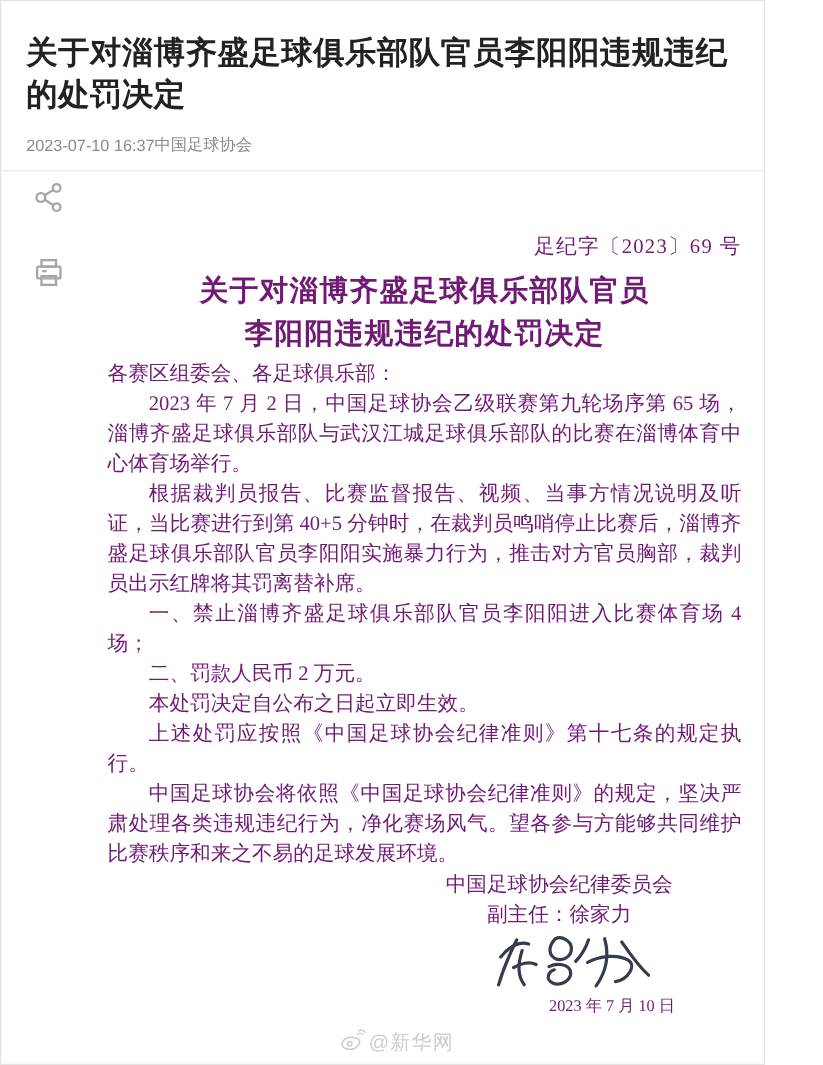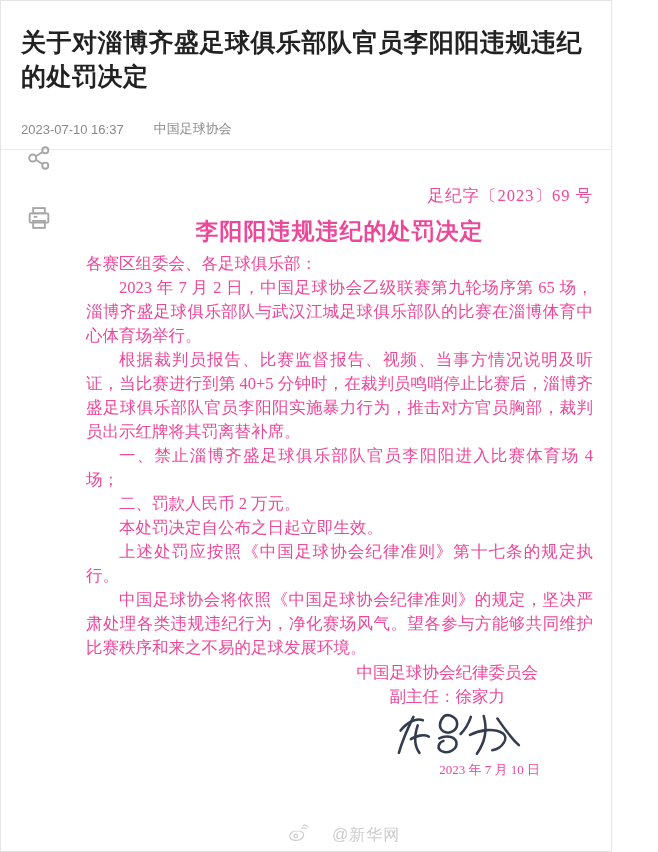--- a/index.html
+++ b/index.html
@@ -20,22 +20,21 @@
     font-family: "Liberation Sans", sans-serif;
     font-weight: 700;
     font-size: 25px;
     line-height: 1.36;
     color: #222222;
     letter-spacing: 0.5px;
   }
   .article-meta {
     display: flex;
     align-items: center;
-    gap: 30px;
-    margin-top: 27px;
+    margin-top: 14px;
     padding-bottom: 11px;
     font-size: 13px;
     color: #8a8a8a;
   }
   .header-divider { border-bottom: 1px solid #ececec; }
   
   .side-tools {
     position: absolute;
     left: 23px;
     top: 143px;
@@ -46,23 +45,23 @@
   }
   .tool-btn {
     width: 30px; height: 30px;
     background: none; border: none; padding: 0;
     cursor: pointer;
     display: flex; align-items: center; justify-content: center;
   }
   .tool-btn svg { stroke: #a6a6a6; fill: none; stroke-width: 1.6; }
   
   .doc {
-    margin: 35px 18px 0 85px;
+    margin: 49px 18px 0 85px;
     font-family: "Liberation Serif", serif;
-    color: #ec4899;
+    color: #701a75;
   }
   .doc-number {
     text-align: right;
     font-size: 16.5px;
     line-height: 22px;
     letter-spacing: 1px;
   }
   .doc-title {
     text-align: center;
     font-weight: 700;
@@ -82,25 +81,25 @@
   .doc p.salutation { text-indent: 0; }
   .signoff { font-size: 16.5px; line-height: 24px; margin-top: 1px; }
   .signoff-org  { text-align: right; padding-right: 55px; }
   .signoff-role { text-align: right; padding-right: 88px; }
   .signature-row { text-align: right; padding-right: 60px; height: 48px; margin-top: 1px; }
   .signature-row svg { stroke: #363c50; fill: none; stroke-width: 3; stroke-linecap: round; }
   .sign-date { text-align: right; padding-right: 53px; font-size: 13px; line-height: 24px; }
   
   .watermark {
     position: absolute;
-    left: 286px;
+    left: 270px;
     bottom: 5px;
     display: flex;
     align-items: center;
-    gap: 23px;
+    gap: 2px;
     color: #cccccc;
     font-size: 16px;
     letter-spacing: 1px;
     z-index: 2;
   }
   .watermark svg { stroke: #cccccc; fill: none; stroke-width: 1.6; }
 </style>
 </head>
 <body>
 
@@ -135,20 +134,21 @@
           <line x1="7.5" y1="11" x2="10.5" y2="11"></line>
           <rect x="7" y="14.5" width="10" height="6"></rect>
         </svg>
       </span>
     </button>
   </div>
 
   <div class="doc">
     <div class="doc-number">足纪字〔2023〕69 号</div>
     <div class="doc-title">
+      <div>关于对淄博齐盛足球俱乐部队官员</div>
       <div>李阳阳违规违纪的处罚决定</div>
     </div>
     <p class="salutation">各赛区组委会、各足球俱乐部：</p>
     <p>2023 年 7 月 2 日，中国足球协会乙级联赛第九轮场序第 65 场，淄博齐盛足球俱乐部队与武汉江城足球俱乐部队的比赛在淄博体育中心体育场举行。</p>
     <p>根据裁判员报告、比赛监督报告、视频、当事方情况说明及听证，当比赛进行到第 40+5 分钟时，在裁判员鸣哨停止比赛后，淄博齐盛足球俱乐部队官员李阳阳实施暴力行为，推击对方官员胸部，裁判员出示红牌将其罚离替补席。</p>
     <p>一、禁止淄博齐盛足球俱乐部队官员李阳阳进入比赛体育场 4 场；</p>
     <p>二、罚款人民币 2 万元。</p>
     <p>本处罚决定自公布之日起立即生效。</p>
     <p>上述处罚应按照《中国足球协会纪律准则》第十七条的规定执行。</p>
     <p>中国足球协会将依照《中国足球协会纪律准则》的规定，坚决严肃处理各类违规违纪行为，净化赛场风气。望各参与方能够共同维护比赛秩序和来之不易的足球发展环境。</p>

